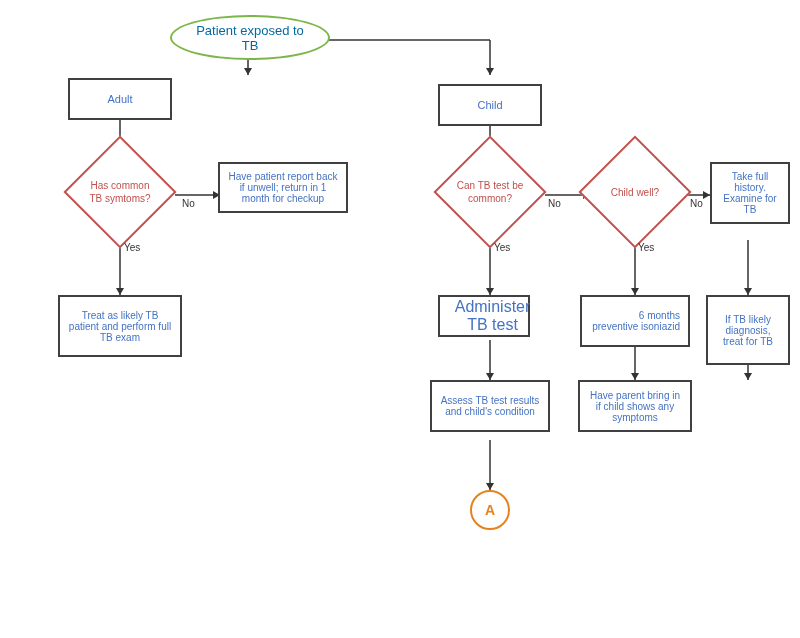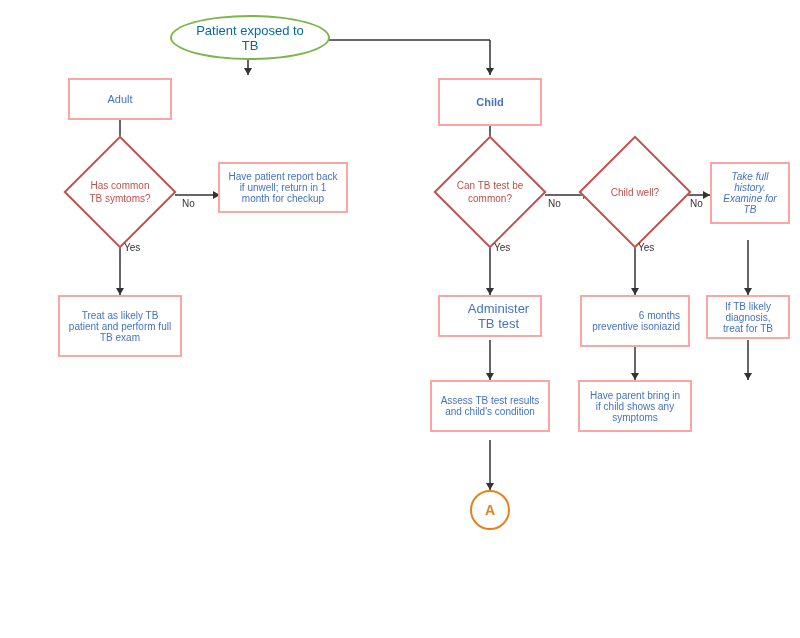--- a/index.html
+++ b/index.html
@@ -26,21 +26,21 @@
     }
     .oval {
       border: 2px solid #7ab648;
       border-radius: 50%;
       background: #fff;
       color: #0369a1;
       font-size: 13px;
       padding: 8px 18px;
     }
     .rect {
-      border: 2px solid #fca5a5;
+      border: 2px solid #404040;
       background: #fff;
       color: #4472c4;
       font-size: 11px;
       padding: 6px 8px;
     }
     .diamond-wrap {
       position: absolute;
       display: flex;
       align-items: center;
       justify-content: center;
@@ -143,21 +143,21 @@
     <line x1="490" y1="440" x2="490" y2="490" stroke="#333" stroke-width="1.5"></line>
     <polygon points="490,490 486,483 494,483" fill="#333"></polygon>
 
     <line x1="248" y1="40" x2="248" y2="40" stroke="none"></line>
   </svg>
 
   <div class="node oval" style="left:170px; top:15px; width:160px; height:45px;">Patient exposed to TB</div>
 
   <div class="node rect" style="left:68px; top:78px; width:104px; height:42px;">Adult</div>
 
-  <div class="node rect" style="left:438px; top:78px; width:104px; height:48px;font-weight:bold;">Child</div>
+  <div class="node rect" style="left:438px; top:84px; width:104px; height:42px;">Child</div>
 
   <div class="diamond-wrap" style="left:80px; top:152px; width:80px; height:80px;">
     <div class="diamond"></div>
     <div class="diamond-text">Has common TB symtoms?</div>
   </div>
 
   <div class="node rect" style="left:218px; top:162px; width:130px; height:51px; font-size:10px;">Have patient report back if unwell; return in 1 month for checkup</div>
 
   <div class="label" style="left:182px; top:198px;">No</div>
 
@@ -176,27 +176,27 @@
   </div>
 
   <div class="label" style="left:548px; top:198px;">No</div>
 
   <div class="label" style="left:494px; top:242px;">Yes</div>
 
   <div class="label" style="left:690px; top:198px;">No</div>
 
   <div class="label" style="left:638px; top:242px;">Yes</div>
 
-  <div class="node rect" style="left:710px; top:162px; width:80px; height:62px; font-size:10px;font-style:italic;">Take full history. Examine for TB</div>
-
-  <div class="node rect" style="left:438px; top:295px; width:104px; height:42px; font-size:13px;padding-left:25px;">Administer TB test</div>
+  <div class="node rect" style="left:710px; top:162px; width:80px; height:62px; font-size:10px;">Take full history. Examine for TB</div>
+
+  <div class="node rect" style="left:438px; top:295px; width:92px; height:42px; font-size:16px;padding-left:25px;">Administer TB test</div>
 
   <div class="node rect" style="left:580px; top:295px; width:110px; height:52px; font-size:10px;text-align:right;">6 months preventive isoniazid</div>
 
-  <div class="node rect" style="left:706px; top:295px; width:84px; height:44px; font-size:10px;">If TB likely diagnosis, treat for TB</div>
+  <div class="node rect" style="left:706px; top:295px; width:84px; height:70px; font-size:10px;">If TB likely diagnosis, treat for TB</div>
 
   <div class="node rect" style="left:430px; top:380px; width:120px; height:52px; font-size:10px;">Assess TB test results and child's condition</div>
 
   <div class="node rect" style="left:578px; top:380px; width:114px; height:52px; font-size:10px;">Have parent bring in if child shows any symptoms</div>
 
 
   <div class="node" style="left:470px; top:490px; width:40px; height:40px;">
     <div class="circle-node">A</div>
   </div>
 

